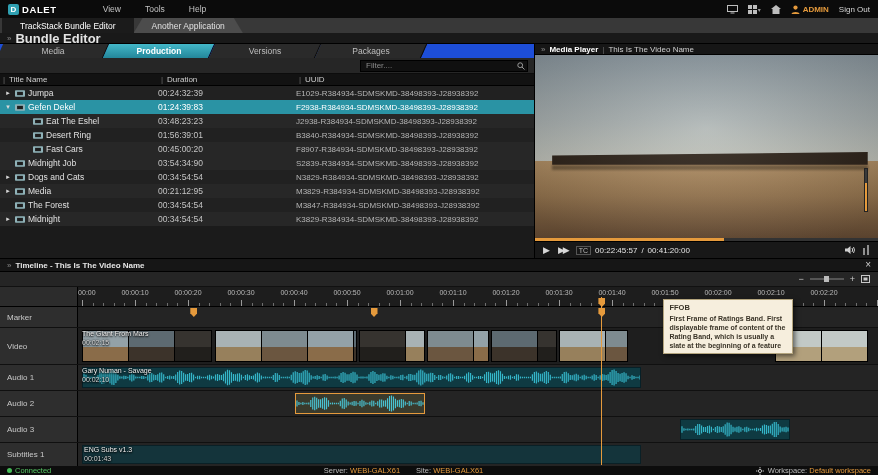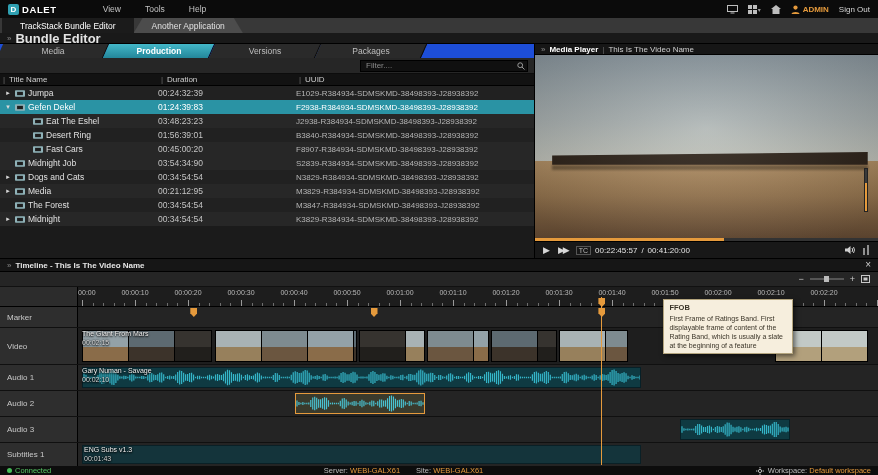--- a/index.html
+++ b/index.html
@@ -114,21 +114,21 @@
   .video-clip-box{background:#101010;display:flex;overflow:hidden;border:1px solid #000;}
   .thumb{height:100%;flex:0 0 46px;border-right:1px solid #000;}
   .wave{position:absolute;inset:0;width:100%;height:100%;}
 
   .clip-label{position:absolute;left:4px;top:2px;z-index:3;color:#f0f0f0;font-size:7px;line-height:1.25;text-shadow:0 1px 2px #000,0 0 2px #000;pointer-events:none;}
   .clip-label .tc{color:#d3d3d3;}
 
   .pin{position:absolute;width:7px;height:9px;background:var(--orange);clip-path:polygon(0 0,100% 0,100% 58%,50% 100%,0 58%);z-index:4;}
   .playhead{position:absolute;width:1px;background:var(--orange);z-index:5;}
 
-  .tooltip{position:absolute;width:130px;background:#f6eedd;color:#3a3428;border:1px solid #b3a47d;box-shadow:2px 2px 5px rgba(0,0,0,.55);padding:3px 5px;font-size:7px;line-height:1.3;z-index:6;}
+  .tooltip{position:absolute;width:130px;background:#f6eedd;color:#3a3428;border:1px solid #b3a47d;box-shadow:2px 2px 5px rgba(0,0,0,.55);padding:3px 5px;font-size:7px;line-height:1.3;z-index:6;font-weight:bold;}
   .tooltip b{display:block;font-size:7.5px;margin-bottom:1px;}
 
   
   .statusbar{height:10px;background:#0d0d0d;border-top:1px solid #000;display:flex;align-items:center;padding:0 7px;font-size:7.5px;flex:0 0 10px;color:#bdbdbd;}
   .dot{width:5px;height:5px;border-radius:50%;background:#46bd58;margin-right:3px;}
   .green{color:#55c763;}
   .sb-center{margin:12px auto;display:flex;gap:16px;}
   .sb-right{display:flex;align-items:center;gap:4px;}
   .lnk{color:var(--orange);}
   svg{display:block;}

